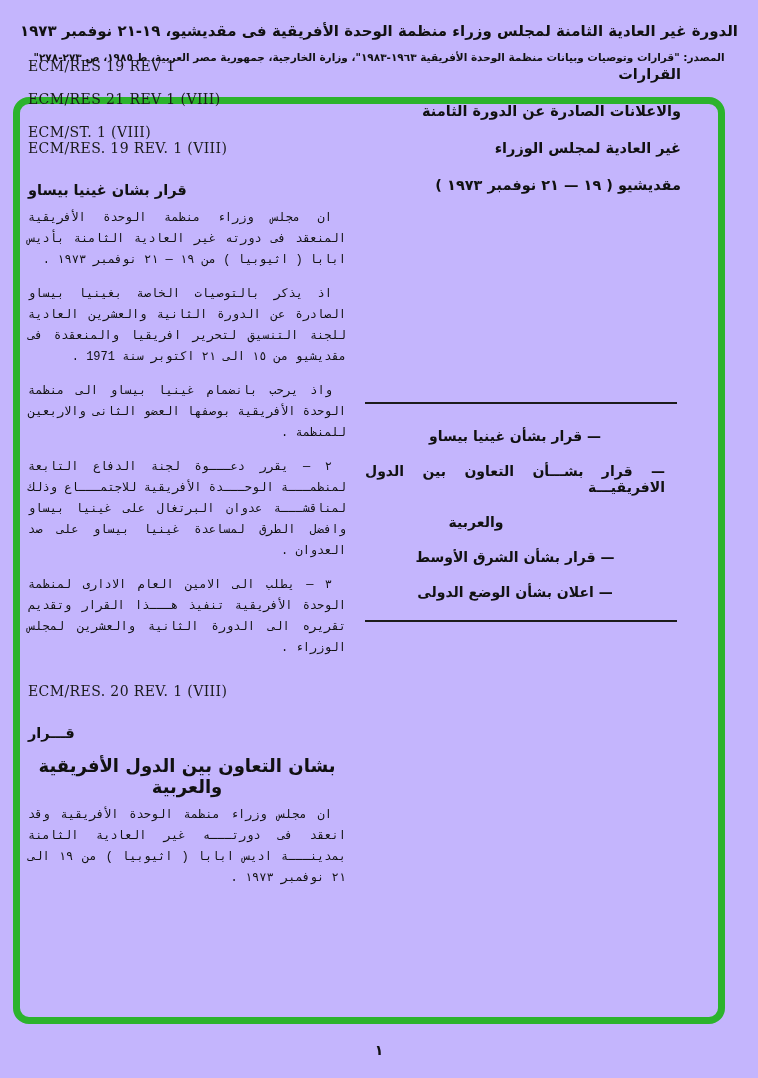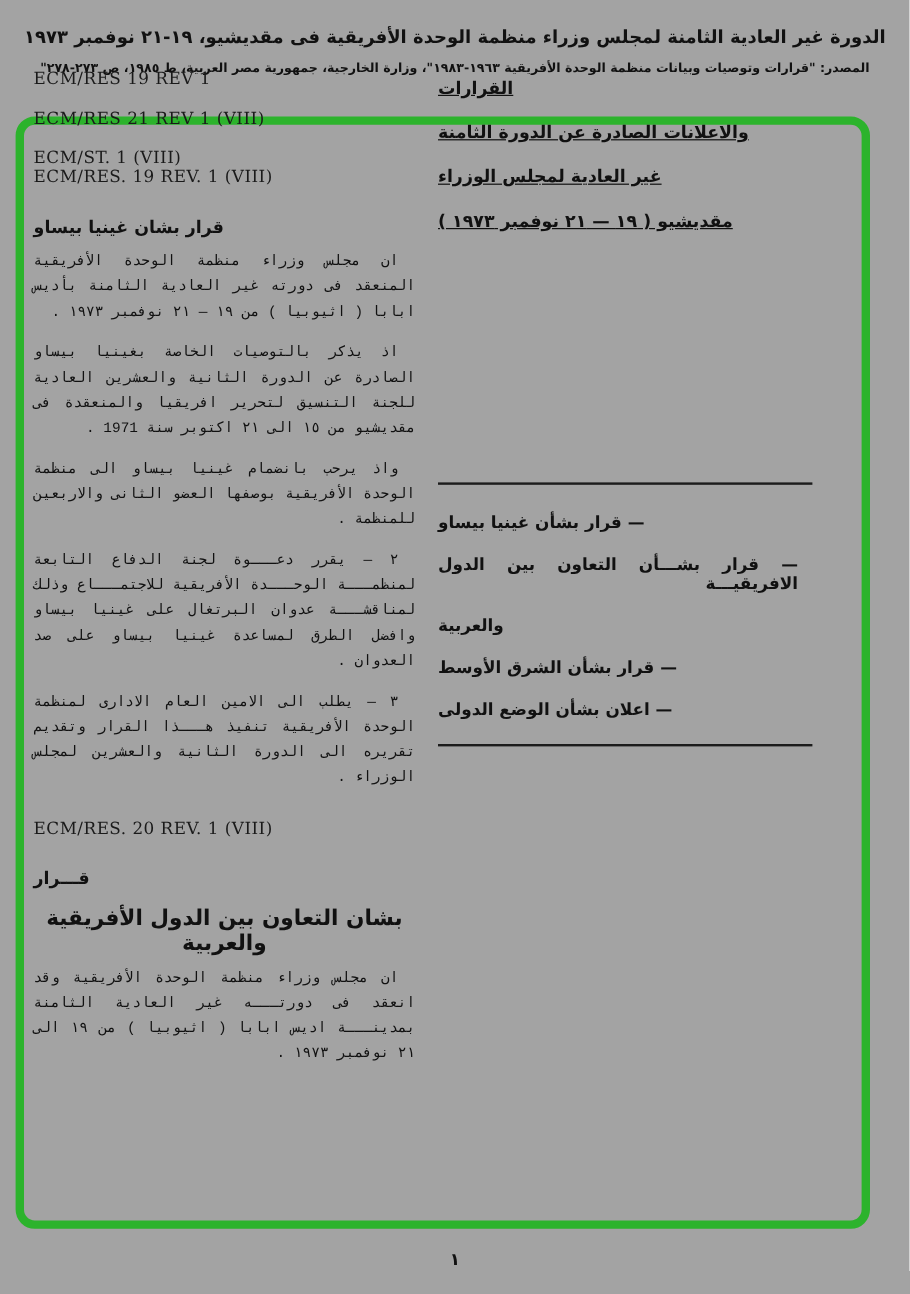--- a/index.html
+++ b/index.html
@@ -1,20 +1,20 @@
 <!DOCTYPE html>
 <html lang="ar"><head>
 <meta charset="utf-8">
 <style>
   html, body { margin: 0; padding: 0; background: #ffffff; }
   .page {
     position: relative;
     width: 758px;
     height: 1078px;
-    background: #a3a3a3;
+    background: #c4b5fd;
     font-family: "DejaVu Sans", sans-serif;
     color: #111111;
     overflow: hidden;
   }
 
   
   .header { position: absolute; top: 22px; left: 0; right: 0; text-align: center; direction: rtl; }
   .header-title { font-size: 15px; font-weight: bold; letter-spacing: 0; }
   .header-source { margin-top: 11px; font-size: 10.5px; font-weight: bold; }
 
@@ -66,39 +66,39 @@
     font-family: Liberation Mono, monospace;
   }
 
   
   .col-right {
     position: absolute;
     left: 365px; top: 56px;
     width: 316px;
     direction: rtl;
   }
-  .doc-title-block { text-align: left; font-weight: bold; font-size: 14.5px; line-height: 37px; text-decoration: underline; }
+  .doc-title-block { text-align: right; font-weight: bold; font-size: 14.5px; line-height: 37px; }
   .rule {
     position: absolute;
     left: 365px;
     width: 312px;
     border-top: 2px solid #1c1c1c;
     height: 0;
   }
   .rule-top { top: 402px; }
   .rule-bottom { top: 620px; }
   .contents-list {
     position: absolute;
     left: 365px; top: 428px;
     width: 300px;
     direction: rtl;
     font-weight: bold;
     font-size: 14px;
   }
-  .contents-item { margin-bottom: 19px; text-align: left; }
+  .contents-item { margin-bottom: 19px; text-align: center; }
   .contents-item.justified { text-align: justify; text-align-last: justify; }
   .contents-item.continuation { padding-right: 78px; }
 
   
   .page-number {
     position: absolute;
     left: 0; right: 0;
     top: 1042px;
     text-align: center;
     font-size: 14px;

